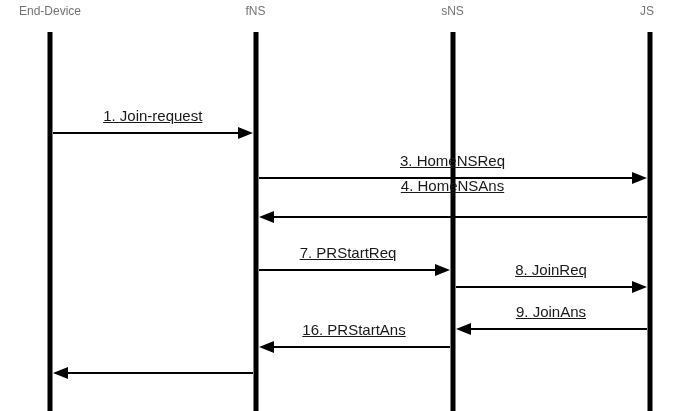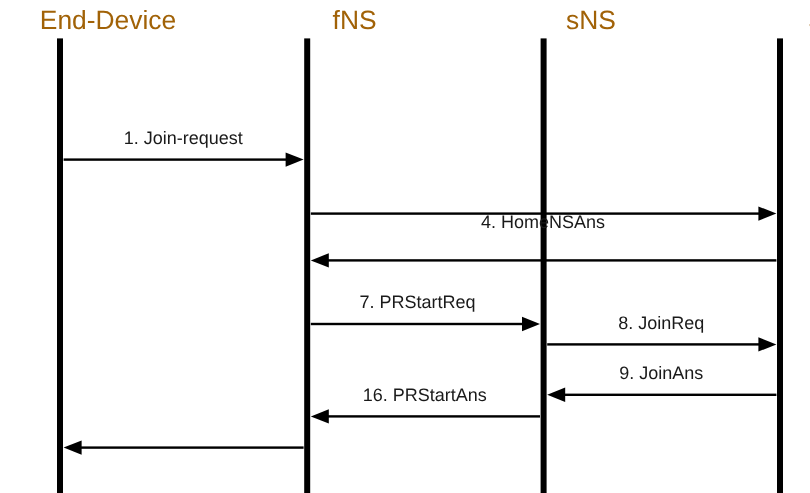--- a/index.html
+++ b/index.html
@@ -10,40 +10,40 @@
   #canvas{
     position:relative;
     width:675px;height:411px;
     background:#ffffff;
     overflow:hidden;
   }
   .actor-label{
     position:absolute;
     top:4px;
     transform:translateX(-50%);
-    font-size:22px;
-    color:#a16207;
+    font-size:12px;
+    color:#737373;
     white-space:nowrap;
-    margin-left:40px;
   }
   .lifeline{
     position:absolute;
     top:32px;
     width:5px;
     height:379px;
     background:#000000;
     transform:translateX(-50%);
   }
   .msg-label{
     position:absolute;
     font-size:15px;
     color:#1a1a1a;
     text-align:left;
     white-space:nowrap;
     transform:translateX(-50%);
+    text-decoration:underline;
   }
   .msg-shaft{
     position:absolute;
     height:2px;
     background:#000000;
   }
   .msg-head{
     position:absolute;
     width:0;height:0;
     border-top:6px solid transparent;
@@ -62,20 +62,21 @@
     <div class="lifeline" style="left: 255.5px;"></div>
     <div class="actor-label" style="left: 452.5px;">sNS</div>
     <div class="lifeline" style="left: 452.5px;"></div>
     <div class="actor-label" style="left: 647px;">JS</div>
     <div class="lifeline" style="left: 649.5px;"></div>
     <div class="msg-shaft" style="top: 132px; left: 53px; width: 186.5px;"></div>
     <div class="msg-head right" style="top: 127px; left: 237.5px;"></div>
     <div class="msg-label" style="left: 152.75px; top: 107px;">1. Join-request</div>
     <div class="msg-shaft" style="top: 177px; left: 258.5px; width: 375px;"></div>
     <div class="msg-head right" style="top: 172px; left: 631.5px;"></div>
+    <div class="msg-label" style="left: 452.5px; top: 152px;">3. HomeNSReq</div>
     <div class="msg-shaft" style="top: 216px; left: 271.5px; width: 375px;"></div>
     <div class="msg-head left" style="top: 211px; left: 258.5px;"></div>
     <div class="msg-label" style="left: 452.5px; top: 177px;">4. HomeNSAns</div>
     <div class="msg-shaft" style="top: 269px; left: 258.5px; width: 178px;"></div>
     <div class="msg-head right" style="top: 264px; left: 434.5px;"></div>
     <div class="msg-label" style="left: 348px; top: 244px;">7. PRStartReq</div>
     <div class="msg-shaft" style="top: 286px; left: 455.5px; width: 178px;"></div>
     <div class="msg-head right" style="top: 281px; left: 631.5px;"></div>
     <div class="msg-label" style="left: 551px; top: 261px;">8. JoinReq</div>
     <div class="msg-shaft" style="top: 328px; left: 468.5px; width: 178px;"></div>

